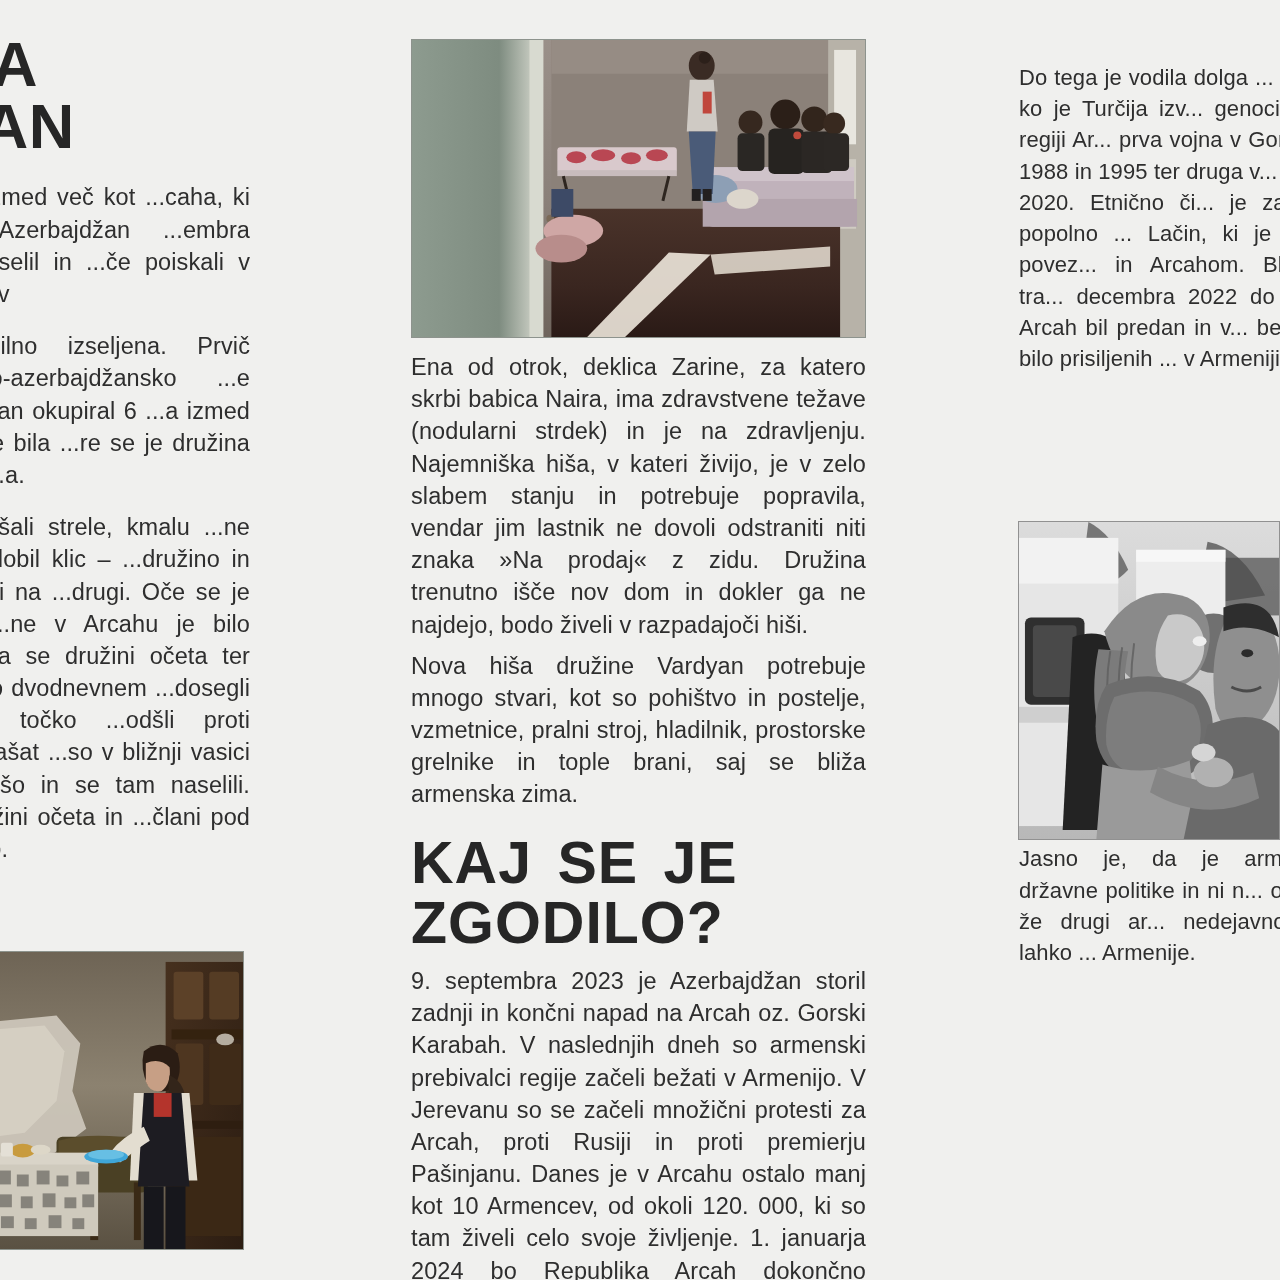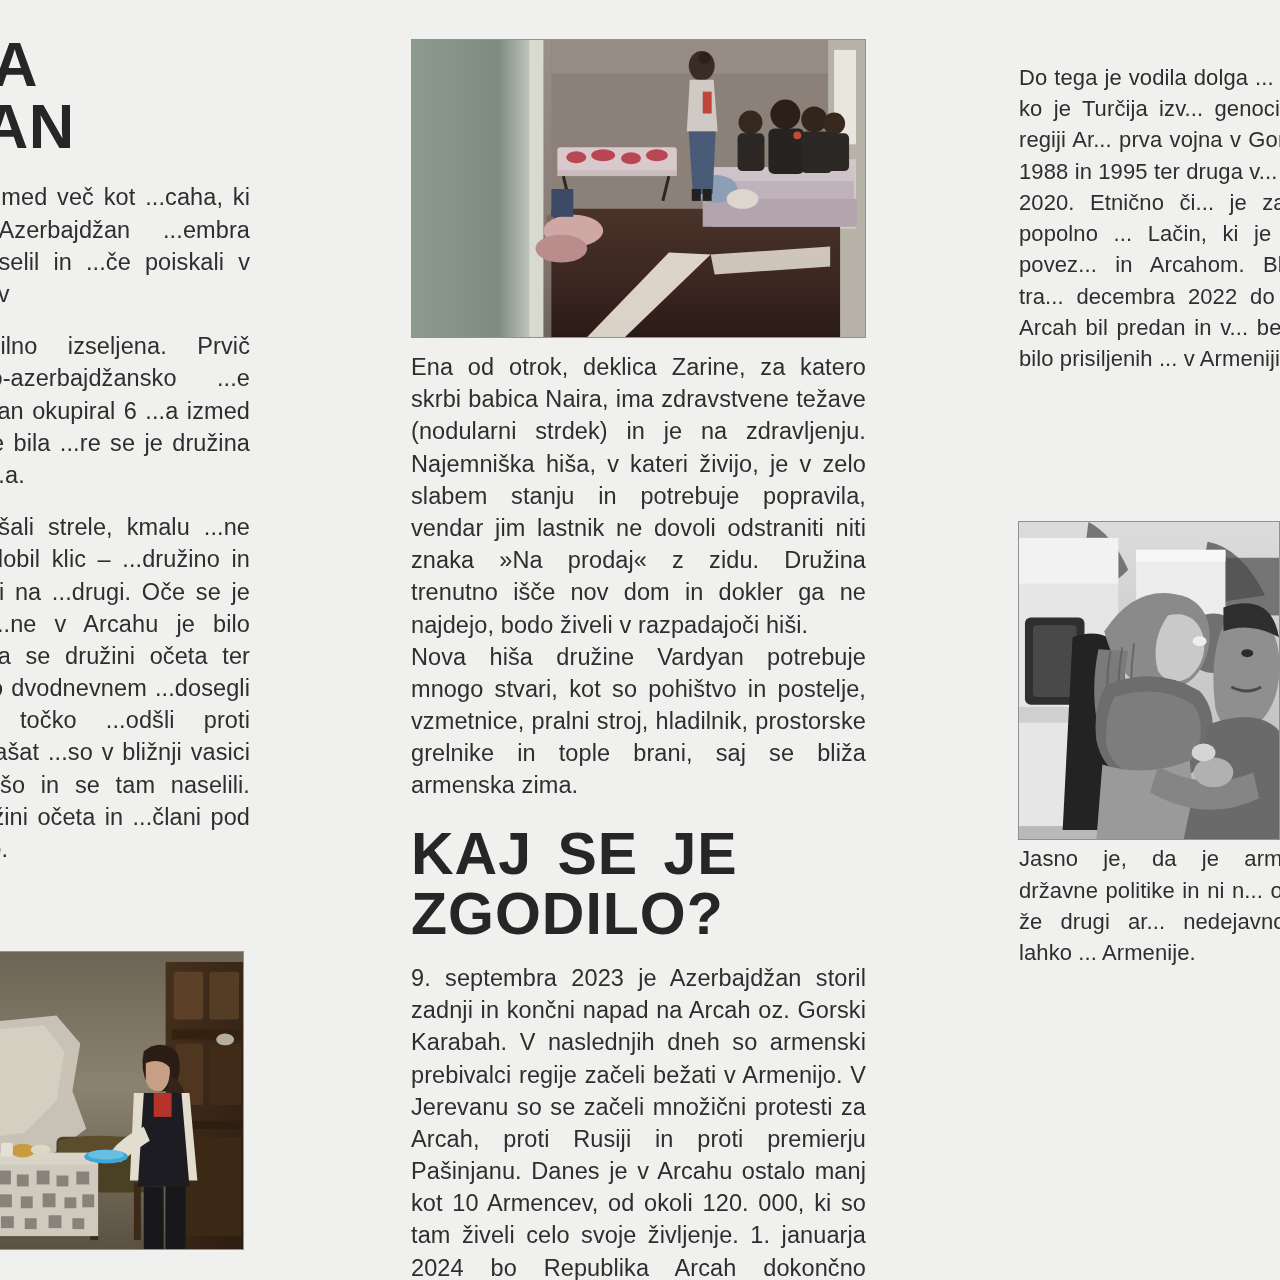--- a/index.html
+++ b/index.html
@@ -54,36 +54,36 @@
     margin: 0 0 24px 0;
     white-space: pre-line;
   }
   .headline-mid {
     font-family: "Liberation Sans", sans-serif;
     font-weight: bold;
     font-size: 59px;
     line-height: 1.02;
     letter-spacing: 1px;
     color: #262626;
-    margin: 22px 0 18px 0;
+    margin: 22px 0 12px 0;
     white-space: pre-line;
     word-spacing: 8px;
   }
 
   
   p.body {
     margin: 0 0 20px 0;
     font-size: 23.5px;
     line-height: 1.37;
     text-align: justify;
     color: #2e2e2e;
     letter-spacing: 0.1px;
     hyphens: none;
   }
-  p.body.nogap { margin-bottom: 0; }
+  p.body.nogap { margin-bottom: 9px; }
 
   .col-right p.body {
     font-size: 22px;
     line-height: 1.42;
   }
 
   
   .photo {
     position: absolute;
     background: #9aa09a;

